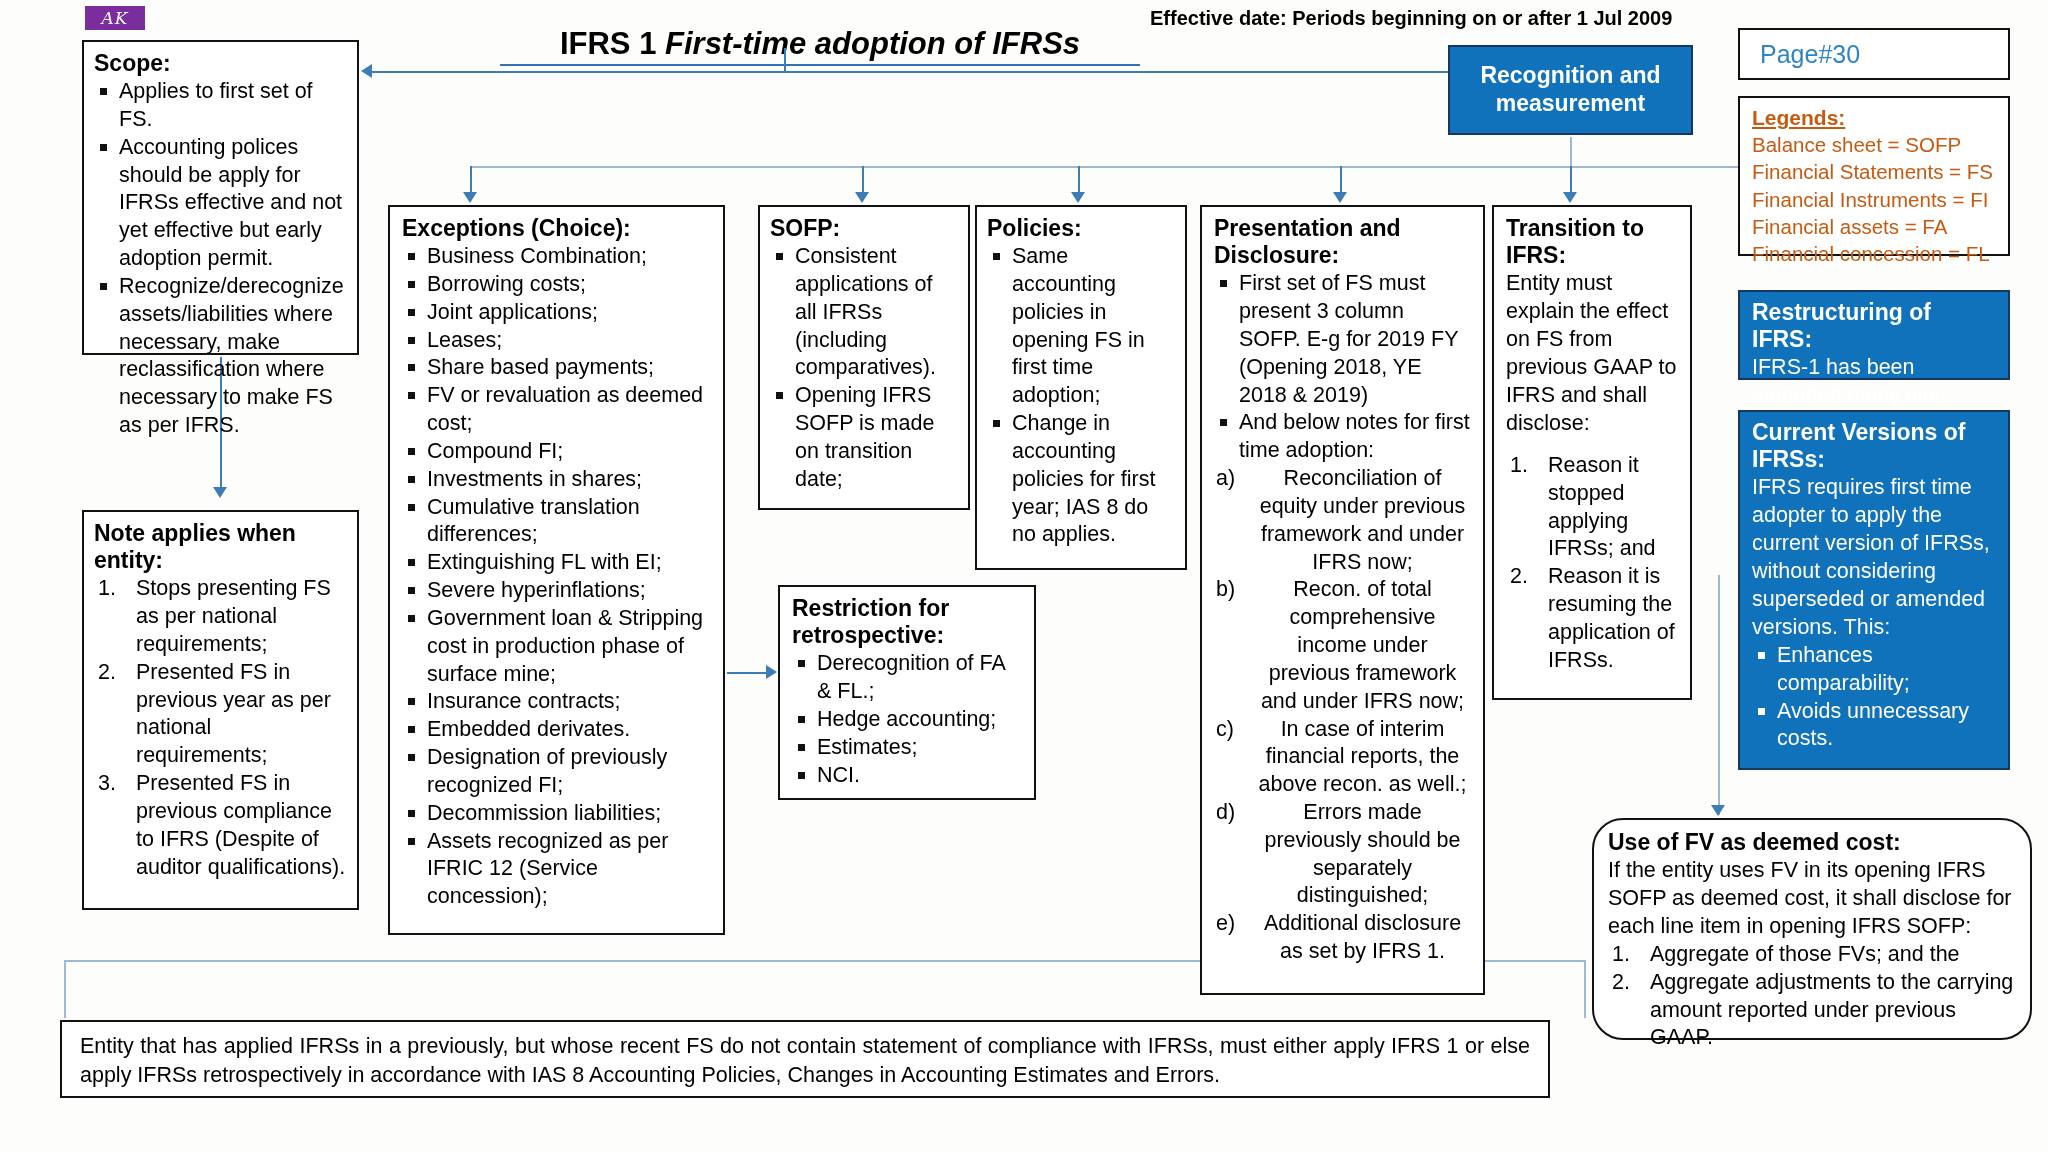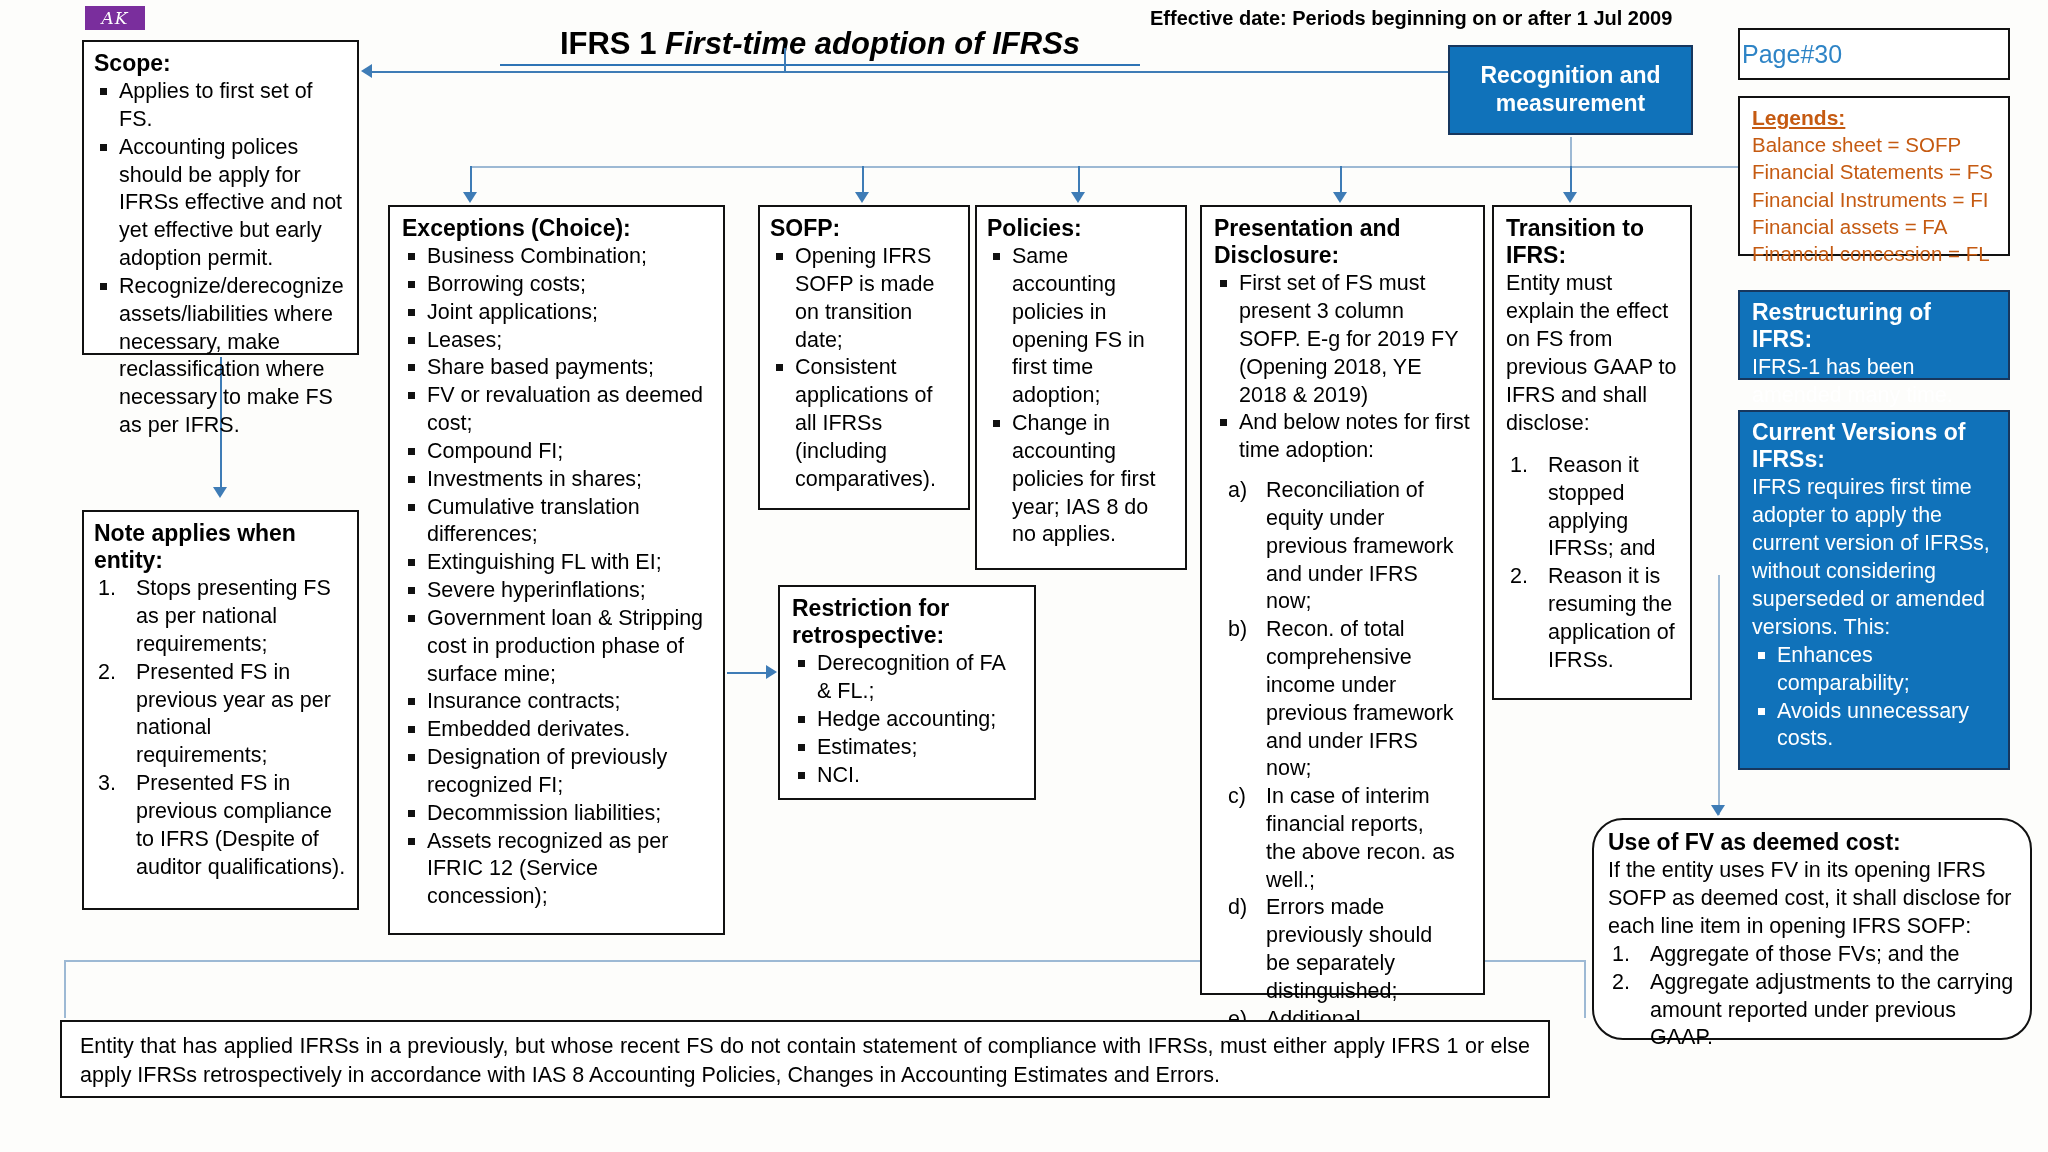--- a/index.html
+++ b/index.html
@@ -59,21 +59,21 @@
     padding-left:42px;
     font-size:21.5px;
     line-height:1.295;
     counter-increment:n;
   }
   ol.num>li:before{
     content:counter(n) ".";
     position:absolute;left:4px;top:0;
     font-size:21.5px;
   }
-  ol.alpha{list-style:none;margin:12px;padding:0;counter-reset:a;}
+  ol.alpha{list-style:none;margin:0;padding:0;counter-reset:a;text-align:center;}
   ol.alpha>li{
     position:relative;
     padding-left:40px;
     font-size:21.5px;
     line-height:1.295;
     counter-increment:a;
   }
   ol.alpha>li:before{
     content:counter(a,lower-alpha) ")";
     position:absolute;left:2px;top:0;
@@ -133,21 +133,21 @@
   #note{left:82px;top:510px;width:277px;height:400px;padding:8px 10px 0 10px;}
   #exceptions{left:388px;top:205px;width:337px;height:730px;padding:8px 12px 0 12px;}
   #sofp{left:758px;top:205px;width:212px;height:305px;padding:8px 10px 0 10px;}
   #restriction{left:778px;top:585px;width:258px;height:215px;padding:8px 12px 0 12px;}
   #policies{left:975px;top:205px;width:212px;height:365px;padding:8px 10px 0 10px;}
   #presdisc{left:1200px;top:205px;width:285px;height:790px;padding:8px 12px 0 12px;}
   #transition{left:1492px;top:205px;width:200px;height:495px;padding:8px 12px 0 12px;}
   #recmeas{left:1448px;top:45px;width:245px;height:90px;
           display:flex;align-items:center;justify-content:center;text-align:center;}
   #recmeas .box-title{font-size:23px;line-height:1.2;}
-  #page{left:1738px;top:28px;width:272px;height:52px;display:flex;align-items:center;padding-left:2px;}
+  #page{left:1738px;top:28px;width:272px;height:52px;display:flex;align-items:center;padding-left:20px;}
   #page .ptxt{color:#2E84C6;font-size:25px;}
   #legends{left:1738px;top:96px;width:272px;height:160px;padding:8px 12px 0 12px;}
   #legends .lg-title{
     color:#C55A11;font-weight:bold;font-size:21px;
     text-decoration:underline;display:block;margin-bottom:1px;
   }
   #legends .lg-row{color:#C55A11;font-size:20.5px;line-height:1.33;}
   #restr{left:1738px;top:290px;width:272px;height:90px;padding:7px 12px 0 12px;}
   #curver{left:1738px;top:410px;width:272px;height:360px;padding:7px 12px 0 12px;}
   .bluebox .box-title{color:#fff;}
@@ -252,22 +252,22 @@
       <li>Embedded derivates.</li>
       <li>Designation of previously recognized FI;</li>
       <li>Decommission liabilities;</li>
       <li>Assets recognized as per IFRIC 12 (Service concession);</li>
     </ul>
   </div>
 
   <div class="box" id="sofp">
     <span class="box-title">SOFP:</span>
     <ul class="sq">
+      <li>Consistent applications of all IFRSs (including comparatives).</li>
       <li>Opening IFRS SOFP is made on transition date;</li>
-      <li>Consistent applications of all IFRSs (including comparatives).</li>
     </ul>
   </div>
 
   <div class="box" id="restriction">
     <span class="box-title">Restriction for retrospective:</span>
     <ul class="sq">
       <li>Derecognition of FA &amp; FL.;</li>
       <li>Hedge accounting;</li>
       <li>Estimates;</li>
       <li>NCI.</li>

